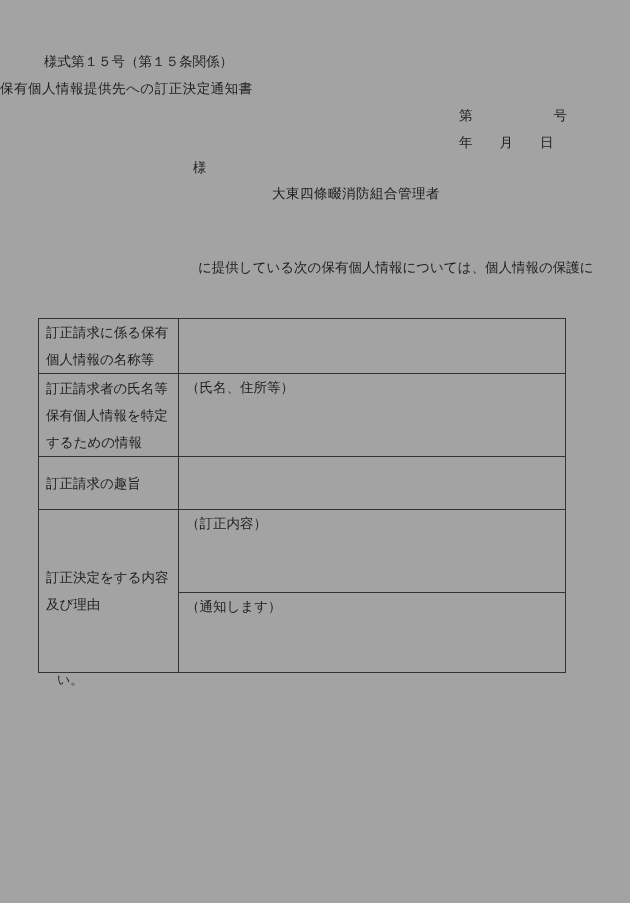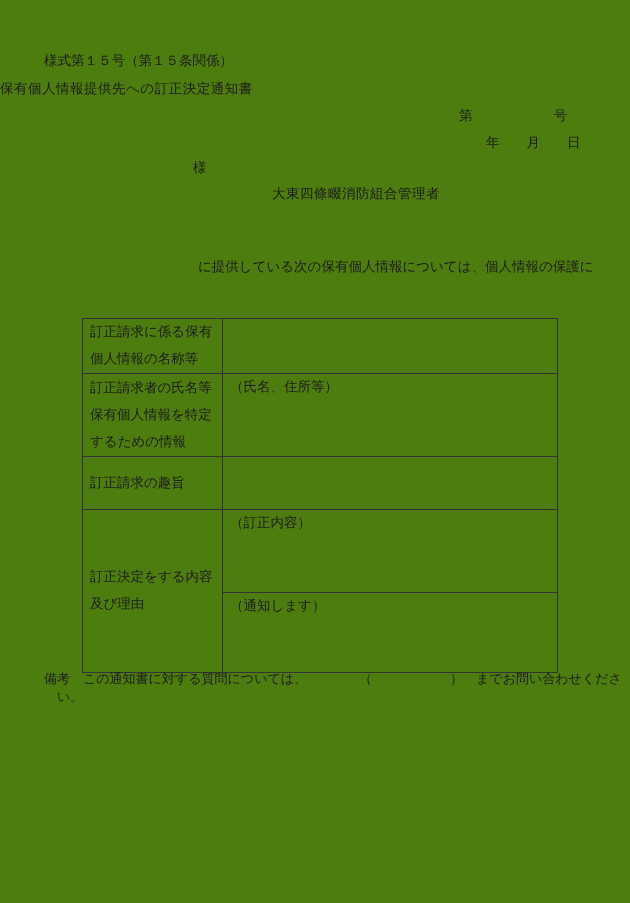--- a/index.html
+++ b/index.html
@@ -4,47 +4,46 @@
 <style>
   html, body {
     margin: 0;
     padding: 0;
     background: #fafafa;
   }
   .page {
     position: relative;
     width: 630px;
     height: 903px;
-    background: #4d7c0f;
-    font-family: Liberation Mono, monospace;
+    background: #a3a3a3;
+    font-family: Liberation Sans, sans-serif;
     color: #1d1d1d;
     font-size: 13.5px;
     overflow: hidden;
   }
   .abs { position: absolute; white-space: pre; }
 
   .form-number   { left: 44px;  top: 53px;  line-height: 17px; }
   .doc-title     { left: 0;     top: 80px;  width: 630px; letter-spacing: 0.5px; }
   .doc-number    { left: 459px; top: 107px; }
-  .doc-date      { left: 486px; top: 134px; }
+  .doc-date      { left: 459px; top: 134px; }
   .addressee     { left: 193px; top: 159px; }
   .issuer        { left: 272px; top: 185px; letter-spacing: 0.5px; }
 
   .body-par      { left: 44px;  top: 224px; width: 548px; }
   .body-par .line { line-height: 27px; height: 27px; white-space: pre; }
   .body-par .line.indent1 { padding-left: 154px; }
 
   table.info-table {
     position: absolute;
     left: 38px;
     top: 318px;
-    width: 476px;
+    width: 528px;
     border-collapse: collapse;
     table-layout: fixed;
-    margin-left: 44px;
   }
   table.info-table col.c1 { width: 140px; }
   table.info-table td {
     border: 1px solid #333;
     font-size: 13.5px;
     line-height: 27px;
     vertical-align: middle;
     overflow: hidden;
   }
   table.info-table td.label {
@@ -116,17 +115,16 @@
         <td class="label" rowspan="2">訂正決定をする内容及び理由</td>
         <td class="value padtop">（訂正内容）</td>
       </tr>
       <tr class="r5">
         <td class="value padtop">（通知します）</td>
       </tr>
     </tbody>
   </table>
 
   <div class="note">
-    <div>備考　この通知書に対する質問については、　　　　（　　　　　　）　までお問い合わせくださ</div>
     <div class="note-indent">い。</div>
   </div>
 
 </div>
 
 </body></html>

